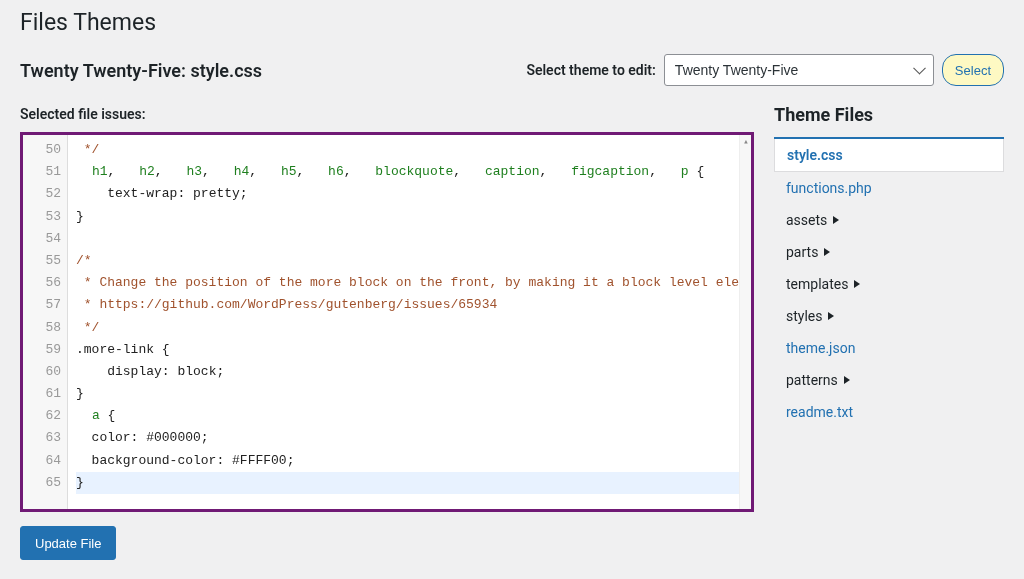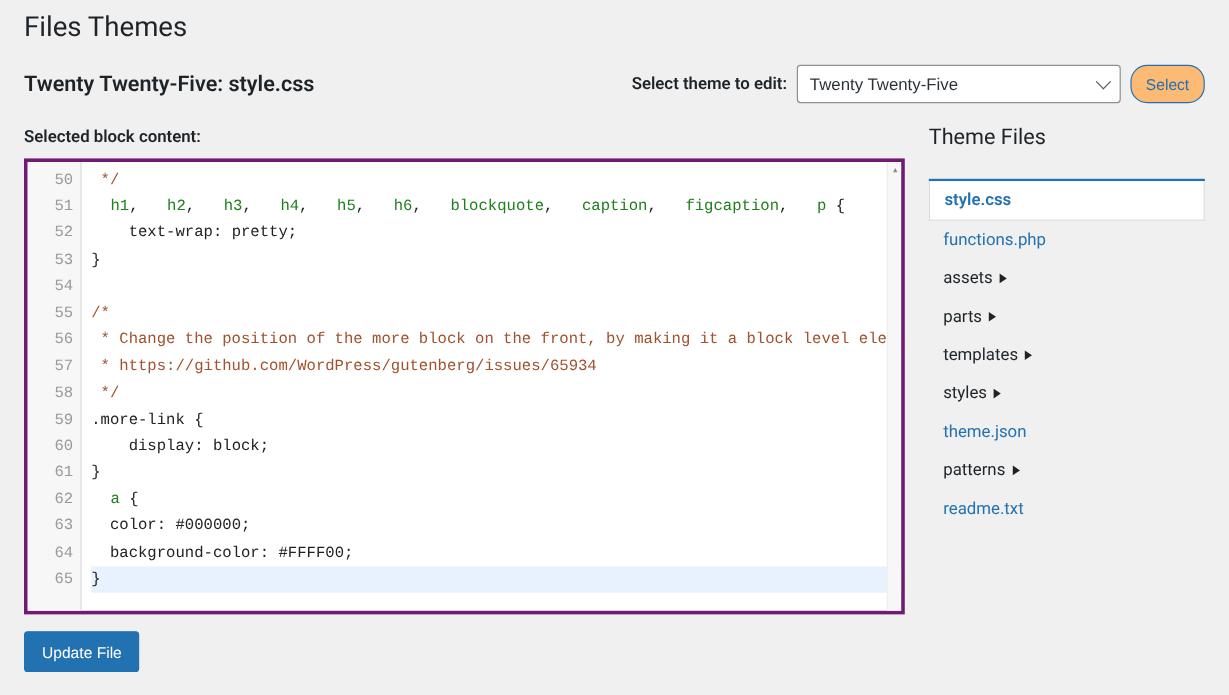--- a/index.html
+++ b/index.html
@@ -58,21 +58,21 @@
     width: 8px; height: 8px;
     border-right: 1.5px solid #555;
     border-bottom: 1.5px solid #555;
     transform: translateY(-70%) rotate(45deg);
     pointer-events: none;
   }
   .btn-secondary {
     height: 32px;
     padding: 0 12px;
     border: 1px solid #2271b1;
-    background: #fdba74;
+    background: #fef9c3;
     color: #2271b1;
     border-radius: 14px;
     font-size: 13px;
     cursor: pointer;
   }
   .main-row { display: flex; gap: 20px; }
   .editor-col { flex: 1; min-width: 0; }
   .sidebar-col { width: 230px; flex-shrink: 0; }
   .label-row { font-weight: 600; margin-bottom: 10px; font-size: 14px; }
   .code-editor {
@@ -118,22 +118,22 @@
     border-left: 1px solid #eee;
   }
   .scroll-arrow {
     width: 12px; height: 14px;
     display: flex; align-items: center; justify-content: center;
     color: #888; font-size: 9px;
     cursor: pointer;
   }
   .theme-files-title {
     font-size: 18px;
-    font-weight: 400;
-    margin-bottom: 24px;
+    font-weight: 700;
+    margin-bottom: 12px;
     margin-top: -2px;
   }
   .file-tree { list-style: none; border-top: 2px solid #2271b1; }
   .file-tree li {
     padding: 8px 12px;
     font-size: 14px;
     color: #2271b1;
     border-left: 1px solid #dcdcde;
     border-right: 1px solid #dcdcde;
     border-bottom: 1px solid #dcdcde;
@@ -181,21 +181,21 @@
       <select class="theme-select">
         <option>Twenty Twenty-Five</option>
       </select>
     </span>
     <button class="btn-secondary">Select</button>
   </div>
 </div>
 
 <div class="main-row">
   <div class="editor-col">
-    <div class="label-row">Selected block content:</div>
+    <div class="label-row">Selected file issues:</div>
     <div class="code-editor">
       <div class="gutter" id="gutter">
           <div>50</div>
           <div>51</div>
           <div>52</div>
           <div>53</div>
           <div>54</div>
           <div>55</div>
           <div>56</div>
           <div>57</div>

